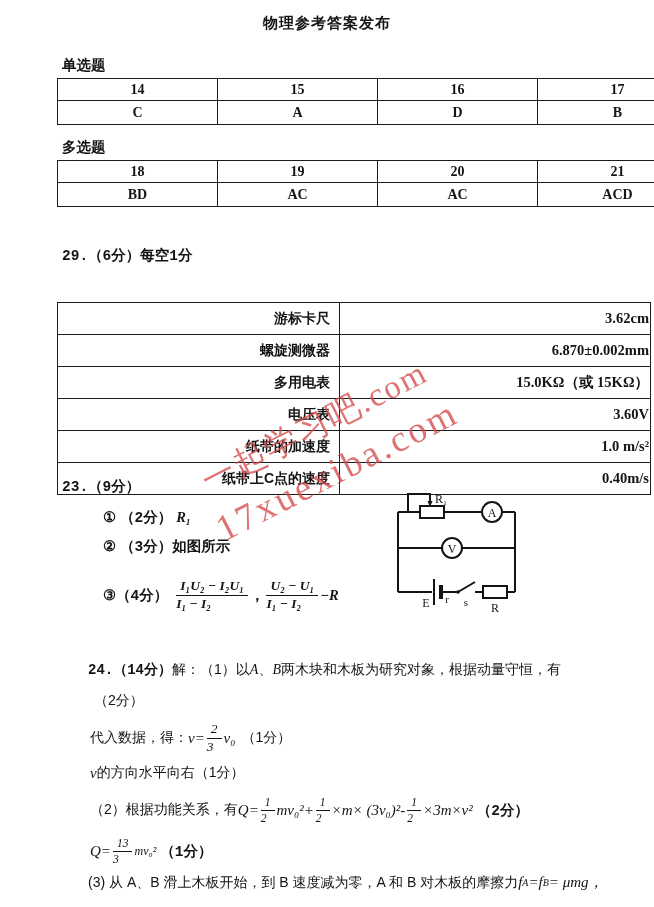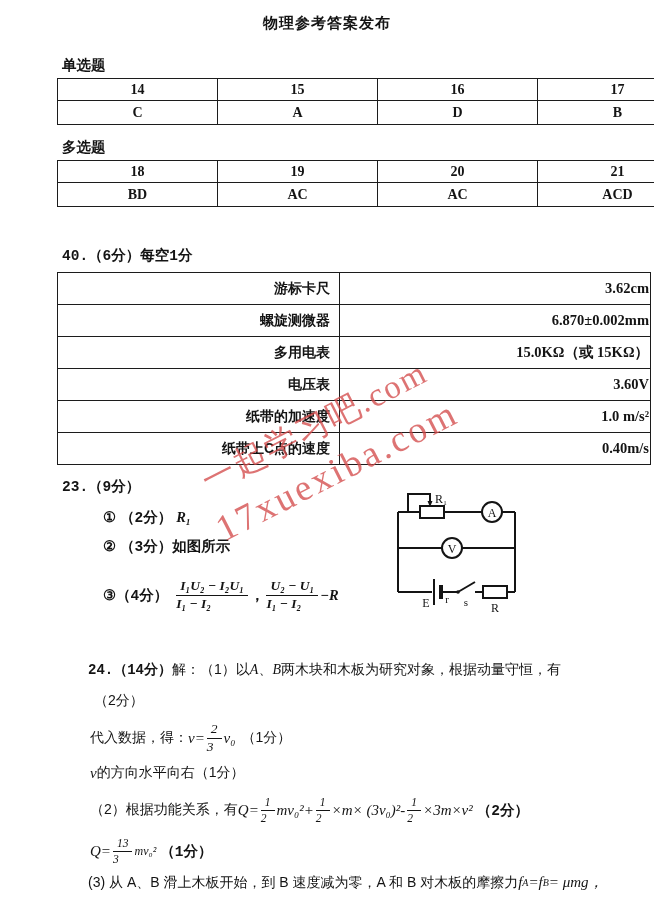--- a/index.html
+++ b/index.html
@@ -18,21 +18,21 @@
 
   table{border-collapse:collapse;}
   .anstable{width:641px;table-layout:fixed;}
   .anstable td{
     border:1.6px solid #1c1c1c;text-align:center;
     font-family:"Liberation Serif","DejaVu Serif",serif;font-weight:700;font-size:14px;
     height:19px;padding:1px 0;
   }
   .anstable tr.ansrow td{height:21px;}
 
-  .q22table{width:594px;table-layout:fixed;}
+  .q22table{width:594px;table-layout:fixed;margin-top:30px;}
   .q22table td{border:1.6px solid #1c1c1c;height:29px;font-size:14px;}
   .q22table td.lbl{
     width:271px;text-align:right;padding-right:9px;
     font-family:"Liberation Sans",sans-serif;font-weight:700;
   }
   .q22table td.val{
     text-align:right;padding-left:12px;
     font-family:"Liberation Serif","DejaVu Serif",serif;font-weight:700;font-size:14.5px;
   }
 
@@ -102,21 +102,21 @@
       <tr class="ansrow">
         <td>BD</td>
         <td>AC</td>
         <td>AC</td>
         <td>ACD</td>
       </tr>
     </tbody>
       </table>
   </div>
 
-  <div class="abs hsans sec-label" style="left:62px;top:246px">40.（6分）每空1分</div>
+  <div class="abs hsans sec-label" style="left:62px;top:246px">29.（6分）每空1分</div>
   <div class="abs" style="left:57px;top:272px">
     <table class="q22table">
       <tbody>
           <tr>
         <td class="lbl">游标卡尺</td>
         <td class="val">3.62cm</td>
       </tr>
       <tr>
         <td class="lbl">螺旋测微器</td>
         <td class="val">6.870±0.002mm</td>

